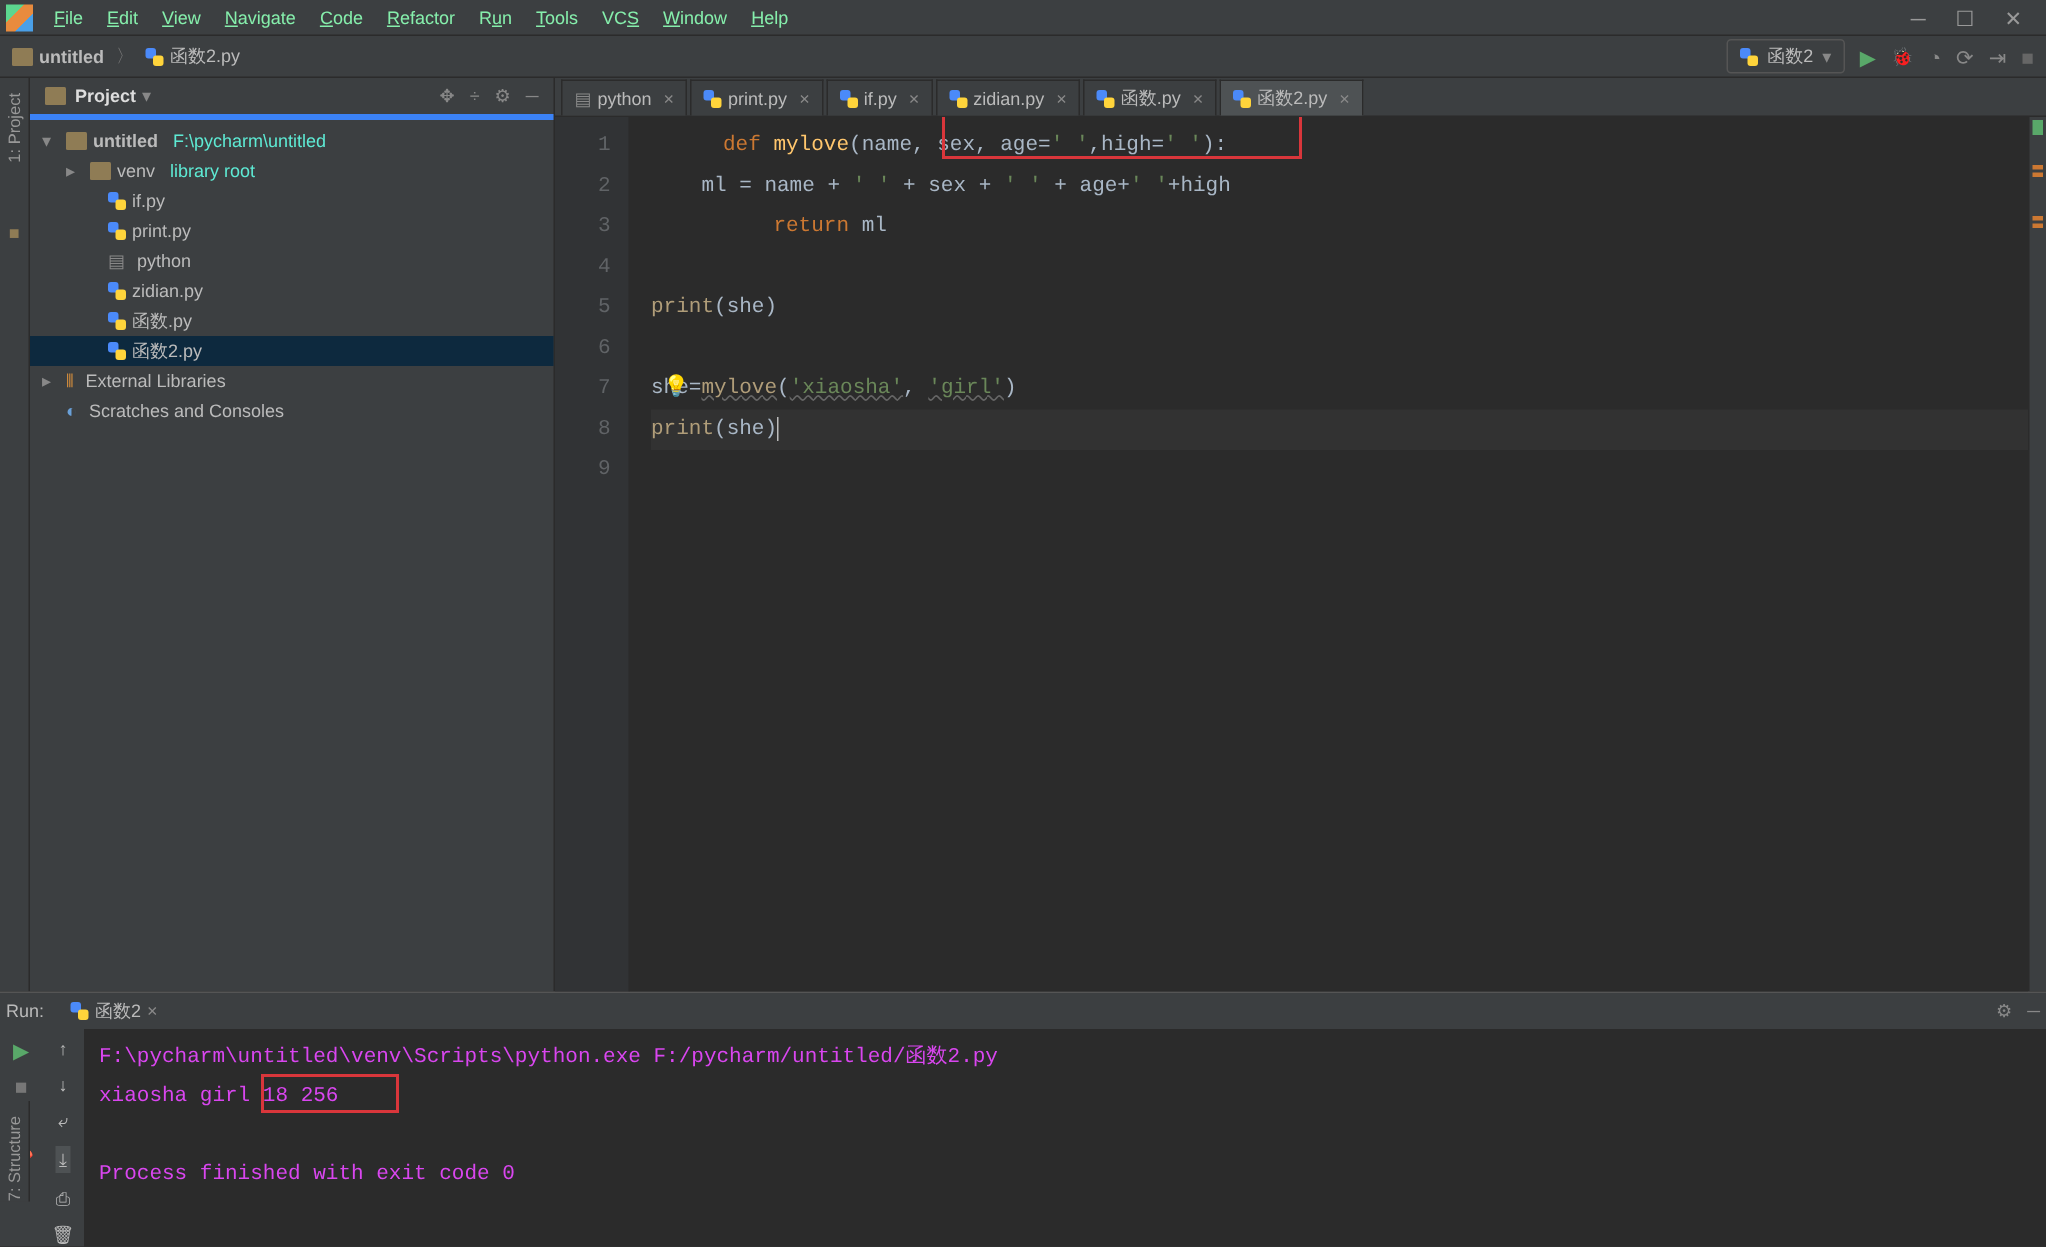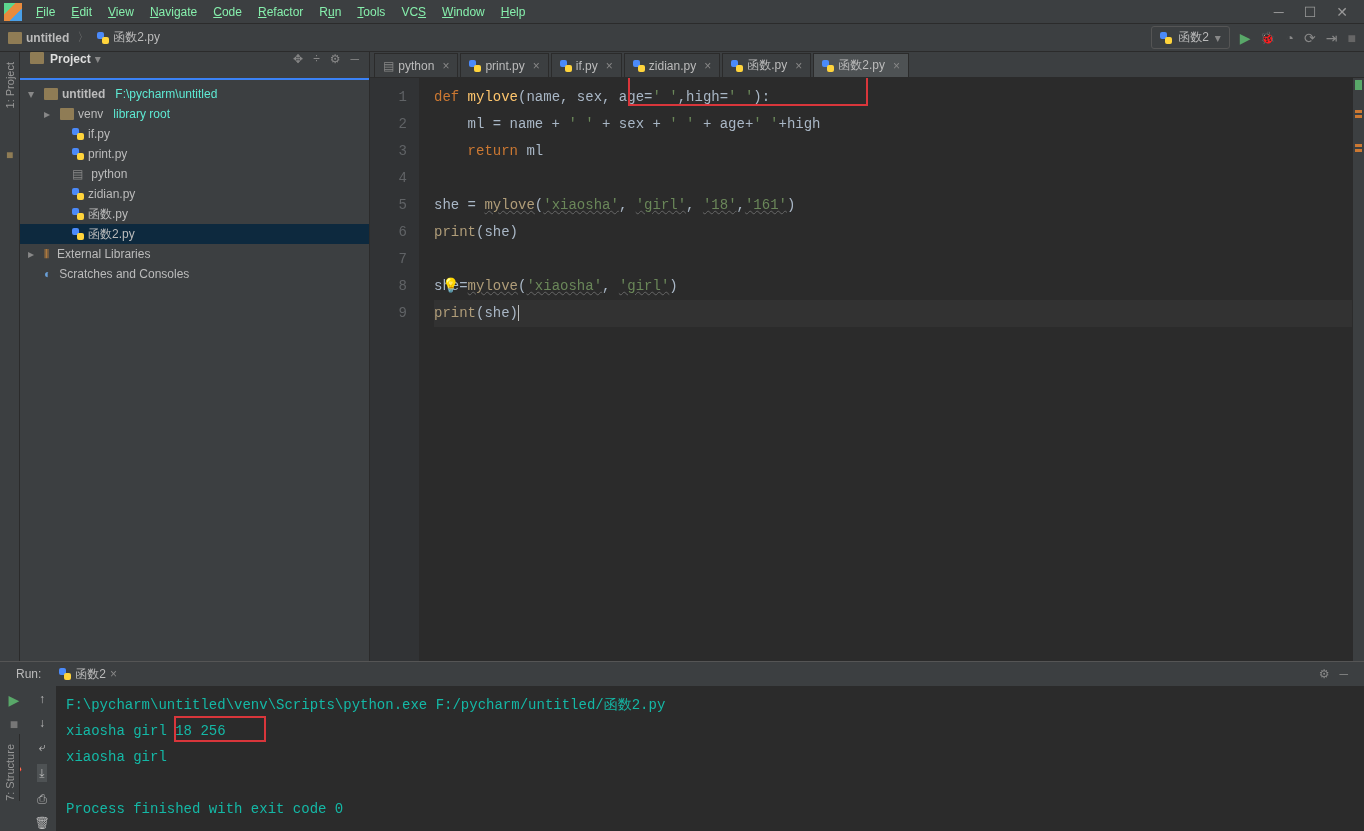--- a/index.html
+++ b/index.html
@@ -46,21 +46,21 @@
     .chev{color:#777;margin:0 4px;}
     .nav-right{margin-left:auto;display:flex;align-items:center;gap:10px;}
     .run-config{border:1px solid #555;border-radius:3px;padding:2px 8px;display:flex;align-items:center;gap:6px;color:#bbb;}
     .play-ico{color:#59a869;font-size:14px;}
     .bug-ico{color:#59a869;}
     .tool-ico{color:#888;font-size:14px;}
     .main-area{flex:1;display:flex;min-height:0;}
     .left-gutter{width:20px;background:#3c3f41;border-right:1px solid #2b2b2b;display:flex;flex-direction:column;align-items:center;padding-top:10px;gap:40px;}
     .vertical-label{writing-mode:vertical-lr;transform:rotate(180deg);color:#999;font-size:11px;}
     .sidebar{width:350px;background:#3c3f41;border-right:1px solid #2b2b2b;display:flex;flex-direction:column;}
-    .sidebar-header{height:28px;display:flex;align-items:flex-start;padding:0 10px;border-bottom:2px solid #3b82f6;}
+    .sidebar-header{height:28px;display:flex;align-items:center;padding:0 10px;border-bottom:4px solid #3b82f6;}
     .sidebar-header .folder-ico{margin-right:6px;}
     .sb-title{font-weight:bold;color:#ddd;}
     .sb-arrow{color:#888;margin-left:4px;}
     .sb-tools{margin-left:auto;display:flex;gap:10px;color:#888;}
     .tree{padding:4px 0;font-size:12px;}
     .tree-node{display:flex;align-items:center;gap:4px;padding:2px 0 2px 8px;height:20px;}
     .tree-node.d1{padding-left:24px;}
     .tree-node.d2{padding-left:52px;}
     .tree-node.selected{background:#0d293e;}
     .arrow{color:#888;width:12px;display:inline-block;}
@@ -70,39 +70,39 @@
     .editor-area{flex:1;display:flex;flex-direction:column;background:#2b2b2b;min-width:0;}
     .tabs{height:26px;background:#3c3f41;display:flex;align-items:flex-end;border-bottom:1px solid #2b2b2b;padding-left:4px;}
     .tab{height:24px;padding:0 8px;display:flex;align-items:center;gap:4px;border:1px solid #2b2b2b;border-bottom:none;background:#3c3f41;margin-right:2px;font-size:12px;}
     .tab.active{background:#4e5254;}
     .tab .close{color:#888;margin-left:4px;cursor:pointer;}
     .editor{flex:1;display:flex;font-family:"Consolas","Courier New",monospace;font-size:14px;line-height:27px;overflow:hidden;}
     .gutter{width:50px;background:#313335;text-align:right;color:#606366;padding:6px 12px 0 0;border-right:1px solid #2b2b2b;position:relative;}
     .gutter .ln{height:27px;}
     .code{flex:1;background:#2b2b2b;padding:6px 0 0 14px;color:#a9b7c6;position:relative;}
     .code-line{height:27px;white-space:pre;}
-    .kw{color:#cc7832;}
+    .kw{color:#cc7832;margin-left:48px;}
     .fname{color:#ffc66d;}
     .str{color:#6a8759;}
     .call{color:#b09d79;}
     .underline{text-decoration:underline wavy #666;text-decoration-thickness:1px;}
     .bulb{color:#e8ba3a;position:absolute;}
     .red-box{position:absolute;border:2px solid #d9363b;pointer-events:none;}
     .caret{border-right:1px solid #bbb;animation:blink 1s infinite;}
     @keyframes blink{50%{border-color:transparent;}}
     .bottom-panel{height:170px;background:#2b2b2b;border-top:1px solid #555;display:flex;flex-direction:column;}
-    .run-header{height:24px;background:#3c3f41;display:flex;align-items:center;padding:0 16px;}
+    .run-header{height:24px;background:#3c3f41;display:flex;align-items:center;padding:0 4px;}
     .run-tab{display:flex;align-items:center;gap:4px;padding:2px 6px;}
     .run-tab .close{color:#888;}
     .run-tools{margin-left:auto;display:flex;gap:10px;color:#888;}
     .run-body{flex:1;display:flex;}
     .run-toolbar{width:28px;background:#3c3f41;display:flex;flex-direction:column;align-items:center;padding-top:6px;gap:8px;}
     .run-toolbar span{color:#888;font-size:14px;}
     .run-toolbar2{width:28px;background:#3c3f41;display:flex;flex-direction:column;align-items:center;padding-top:6px;gap:10px;}
-    .console{flex:1;background:#2b2b2b;font-family:"Consolas","Courier New",monospace;font-size:14px;color:#14b8a6;padding:6px 10px;line-height:26px;position:relative;}
+    .console{flex:1;background:#2b2b2b;font-family:"Consolas","Courier New",monospace;font-size:14px;color:#d946ef;padding:6px 10px;line-height:26px;position:relative;}
     .console-line{white-space:pre;}
     .right-gutter{width:12px;background:#3c3f41;border-left:1px solid #2b2b2b;}
     .minimap-mark{height:3px;background:#cc7832;margin:2px;}
   </style>
 </head>
 <body>
 
 <div class="title-bar">
   <div class="logo"></div>
   <div class="menu-bar">
@@ -263,21 +263,20 @@
           <div class="ln">7</div>
           <div class="ln">8</div>
           <div class="ln">9</div>
       </div>
       <div class="code">
         <div class="red-box" style="top:-2px;left:208px;width:240px;height:30px;"></div>
         <div class="code-line"><span class="kw">def </span><span class="fname">mylove</span><span>(name, sex, age=</span><span class="str">' '</span><span>,high=</span><span class="str">' '</span><span>):</span></div>
         <div class="code-line"><span>    ml = name + </span><span class="str">' '</span><span> + sex + </span><span class="str">' '</span><span> + age+</span><span class="str">' '</span><span>+high</span></div>
         <div class="code-line"><span class="kw">    return </span><span>ml</span></div>
         <div class="code-line"></div>
-        <div class="code-line"><span>she = </span><span class="call underline">mylove</span><span>(</span><span class="str underline">'xiaosha'</span><span>, </span><span class="str underline">'girl'</span><span>, </span><span class="str underline">'18'</span><span>,</span><span class="str underline">'161'</span><span>)</span></div>
         <div class="code-line"><span class="call">print</span><span>(she)</span></div>
         <div class="code-line"></div>
         <div class="code-line" style="position:relative;"><span class="bulb" style="left:8px;">💡</span><span>she=</span><span class="call underline">mylove</span><span>(</span><span class="str underline">'xiaosha'</span><span>, </span><span class="str underline">'girl'</span><span>)</span></div>
         <div class="code-line" style="background:#323232;"><span class="call">print</span><span>(she)</span><span class="caret"></span></div>
       </div>
       <div class="right-gutter">
         <div style="height:10px;background:#59a869;margin:2px;"></div>
         <div class="minimap-mark" style="margin-top:20px;"></div>
         <div class="minimap-mark"></div>
         <div class="minimap-mark" style="margin-top:26px;"></div>
@@ -312,21 +311,20 @@
       <span>↓</span>
       <span>⤶</span>
       <span style="background:#4e5254;padding:2px;">⤓</span>
       <span>⎙</span>
       <span>🗑</span>
     </div>
     <div class="console">
       <div class="red-box" style="top:30px;left:118px;width:92px;height:26px;"></div>
       <div class="console-line">F:\pycharm\untitled\venv\Scripts\python.exe F:/pycharm/untitled/函数2.py</div>
       <div class="console-line">xiaosha girl 18 256</div>
-      <div class="console-line">xiaosha girl</div>
       <div class="console-line"> </div>
       <div class="console-line">Process finished with exit code 0</div>
     </div>
   </div>
 </div>
 
 <div style="position:absolute;left:0;bottom:30px;" class="left-gutter">
   <div class="vertical-label">7: Structure</div>
 </div>
 

